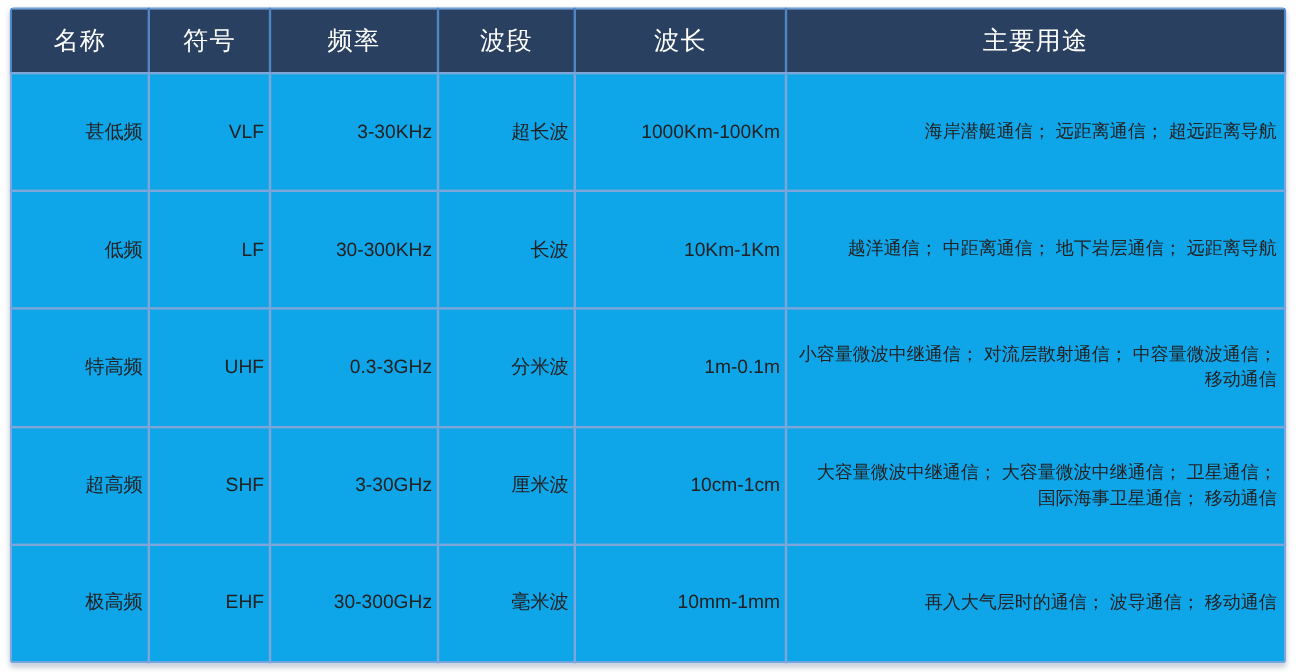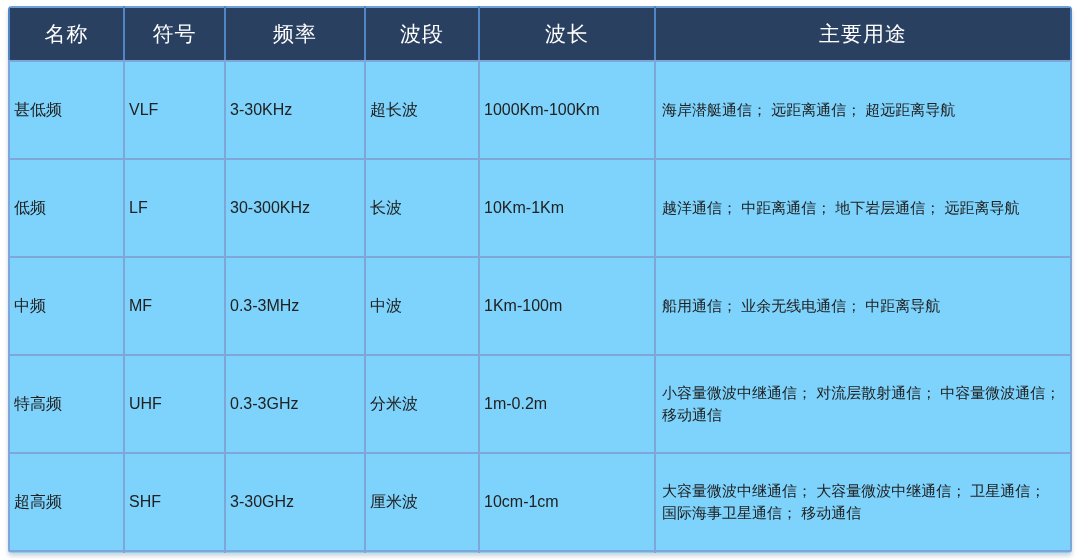--- a/index.html
+++ b/index.html
@@ -52,26 +52,26 @@
     border-right: 2px solid #4E86C8;
     border-bottom: 2px solid #7EA6D9;
     padding: 0 2px;
     text-align: center;
     letter-spacing: 1px;
   }
   .freq-table td {
     border: 2px solid #7EA6D9;
     color: #212121;
     font-size: 16px;
-    text-align: left;
+    text-align: right;
     vertical-align: middle;
     height: 60px;
     padding: 2px 4px;
     line-height: 1.45;
-    background: #7dd3fc;
+    background: #0ea5e9;
   }
   .freq-table td.usage {
     font-size: 15px;
     padding: 18px 6px;
   }
 </style>
 </head>
 <body>
 
 <div class="stage">
@@ -106,33 +106,25 @@
         </tr>
         <tr>
           <td>低频</td>
           <td>LF</td>
           <td>30-300KHz</td>
           <td>长波</td>
           <td>10Km-1Km</td>
           <td class="usage">越洋通信； 中距离通信； 地下岩层通信； 远距离导航</td>
         </tr>
         <tr>
-          <td>中频</td>
-          <td>MF</td>
-          <td>0.3-3MHz</td>
-          <td>中波</td>
-          <td>1Km-100m</td>
-          <td class="usage">船用通信； 业余无线电通信； 中距离导航</td>
-        </tr>
-        <tr>
           <td>特高频</td>
           <td>UHF</td>
           <td>0.3-3GHz</td>
           <td>分米波</td>
-          <td>1m-0.2m</td>
+          <td>1m-0.1m</td>
           <td class="usage">小容量微波中继通信； 对流层散射通信； 中容量微波通信； 移动通信</td>
         </tr>
         <tr>
           <td>超高频</td>
           <td>SHF</td>
           <td>3-30GHz</td>
           <td>厘米波</td>
           <td>10cm-1cm</td>
           <td class="usage">大容量微波中继通信； 大容量微波中继通信； 卫星通信； 国际海事卫星通信； 移动通信</td>
         </tr>

